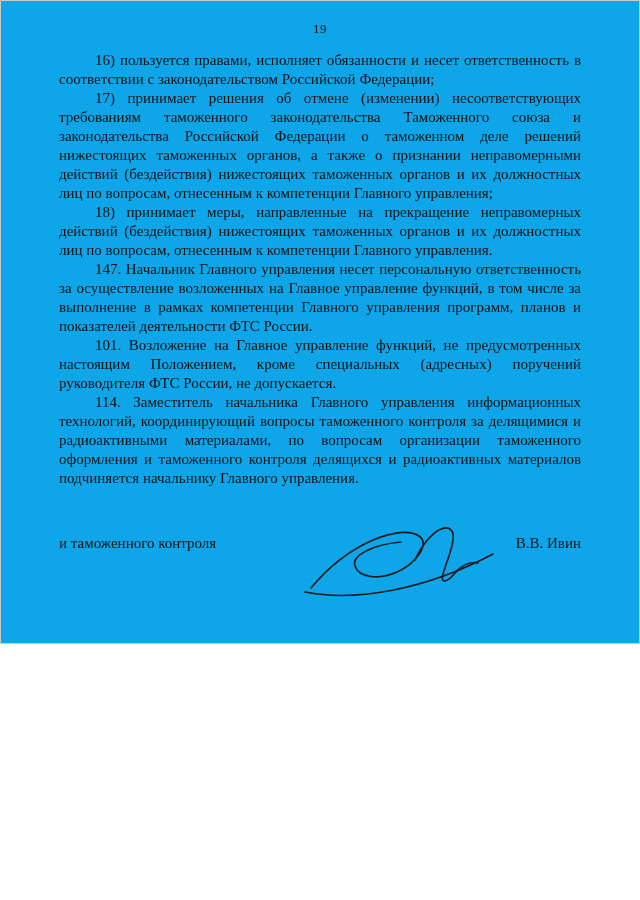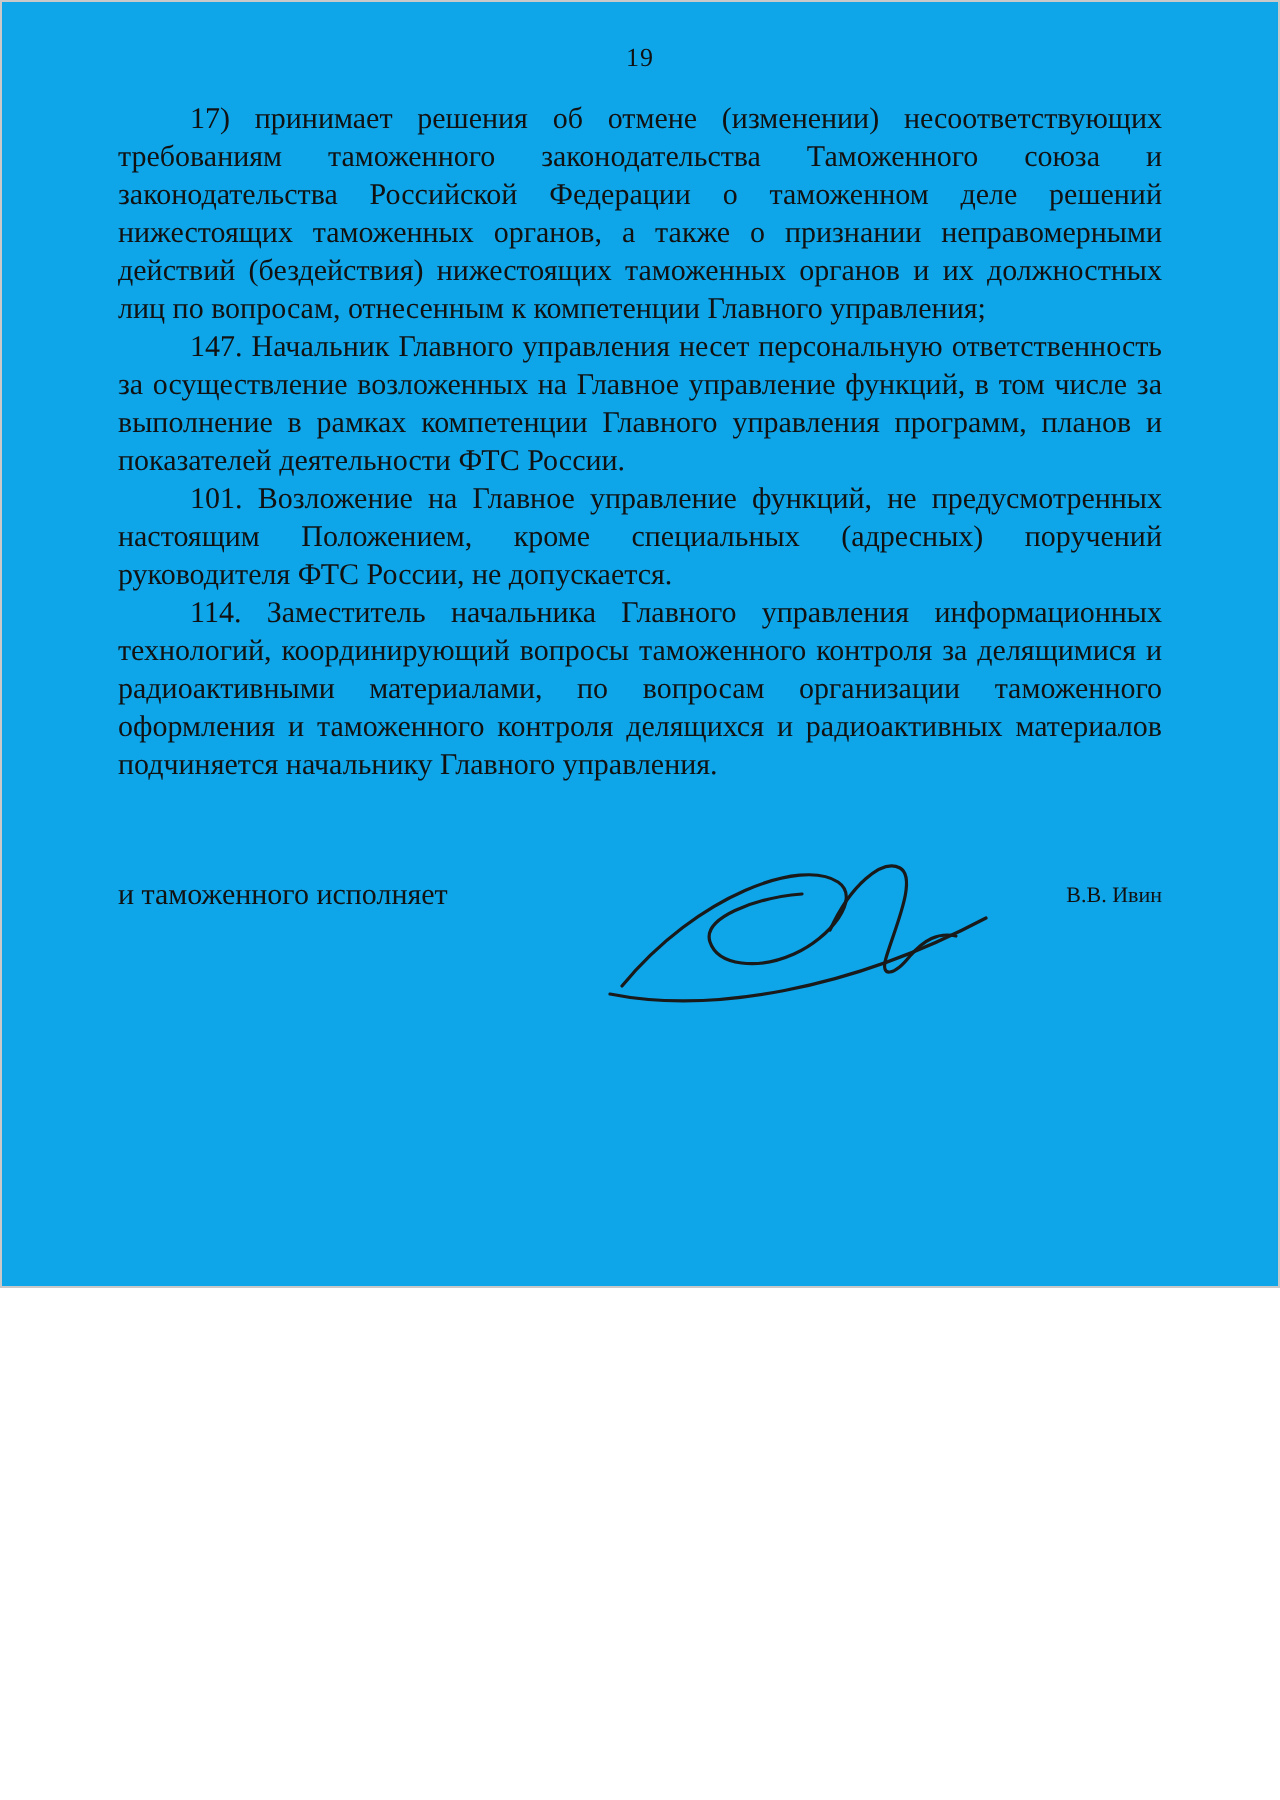--- a/index.html
+++ b/index.html
@@ -42,50 +42,52 @@
     display: flex;
     justify-content: space-between;
     align-items: flex-end;
   }
   .sig-title {
     font-size: 15px;
     line-height: 19px;
     white-space: nowrap;
   }
   .sig-name {
-    font-size: 11px;
+    font-size: 15px;
     line-height: 19px;
     padding-bottom: 0;
     white-space: nowrap;
   }
   .sig-mark {
     position: absolute;
     left: 238px;
     top: -18px;
     pointer-events: none;
   }
 </style>
 </head>
 <body>
 
 <div class="sheet">
   <div class="page-inner">
 
     <div class="page-number">19</div>
 
     <div class="body-text">
+      <p>16) пользуется правами, исполняет обязанности и несет ответственность в соответствии с законодательством Российской Федерации;</p>
       <p>17) принимает решения об отмене (изменении) несоответствующих требованиям таможенного законодательства Таможенного союза и законодательства Российской Федерации о таможенном деле решений нижестоящих таможенных органов, а также о признании неправомерными действий (бездействия) нижестоящих таможенных органов и их должностных лиц по вопросам, отнесенным к компетенции Главного управления;</p>
+      <p>18) принимает меры, направленные на прекращение неправомерных действий (бездействия) нижестоящих таможенных органов и их должностных лиц по вопросам, отнесенным к компетенции Главного управления.</p>
       <p>147. Начальник Главного управления несет персональную ответственность за осуществление возложенных на Главное управление функций, в том числе за выполнение в рамках компетенции Главного управления программ, планов и показателей деятельности ФТС России.</p>
       <p>101. Возложение на Главное управление функций, не предусмотренных настоящим Положением, кроме специальных (адресных) поручений руководителя ФТС России, не допускается.</p>
       <p>114. Заместитель начальника Главного управления информационных технологий, координирующий вопросы таможенного контроля за делящимися и радиоактивными материалами, по вопросам организации таможенного оформления и таможенного контроля делящихся и радиоактивных материалов подчиняется начальнику Главного управления.</p>
     </div>
 
     <div class="signature-block">
       <div class="sig-title">
-        <div>и таможенного исполняет</div>
+        <div>и таможенного контроля</div>
       </div>
 
       <svg class="sig-mark" width="220" height="92" viewBox="0 0 220 92" aria-hidden="true">
         <g fill="none" stroke="#1a1a1a" stroke-width="1.6" stroke-linecap="round">
           <path d="M14 72 C 52 26 104 8 122 20 C 134 28 118 48 100 56 C 82 64 62 62 58 50 C 54 38 80 28 104 26"></path>
           <path d="M118 44 C 128 22 144 8 153 13 C 162 18 150 44 146 58 C 143 68 150 67 158 57 C 165 49 172 45 181 47"></path>
           <path d="M8 76 C 58 86 128 74 196 38"></path>
         </g>
       </svg>
 

